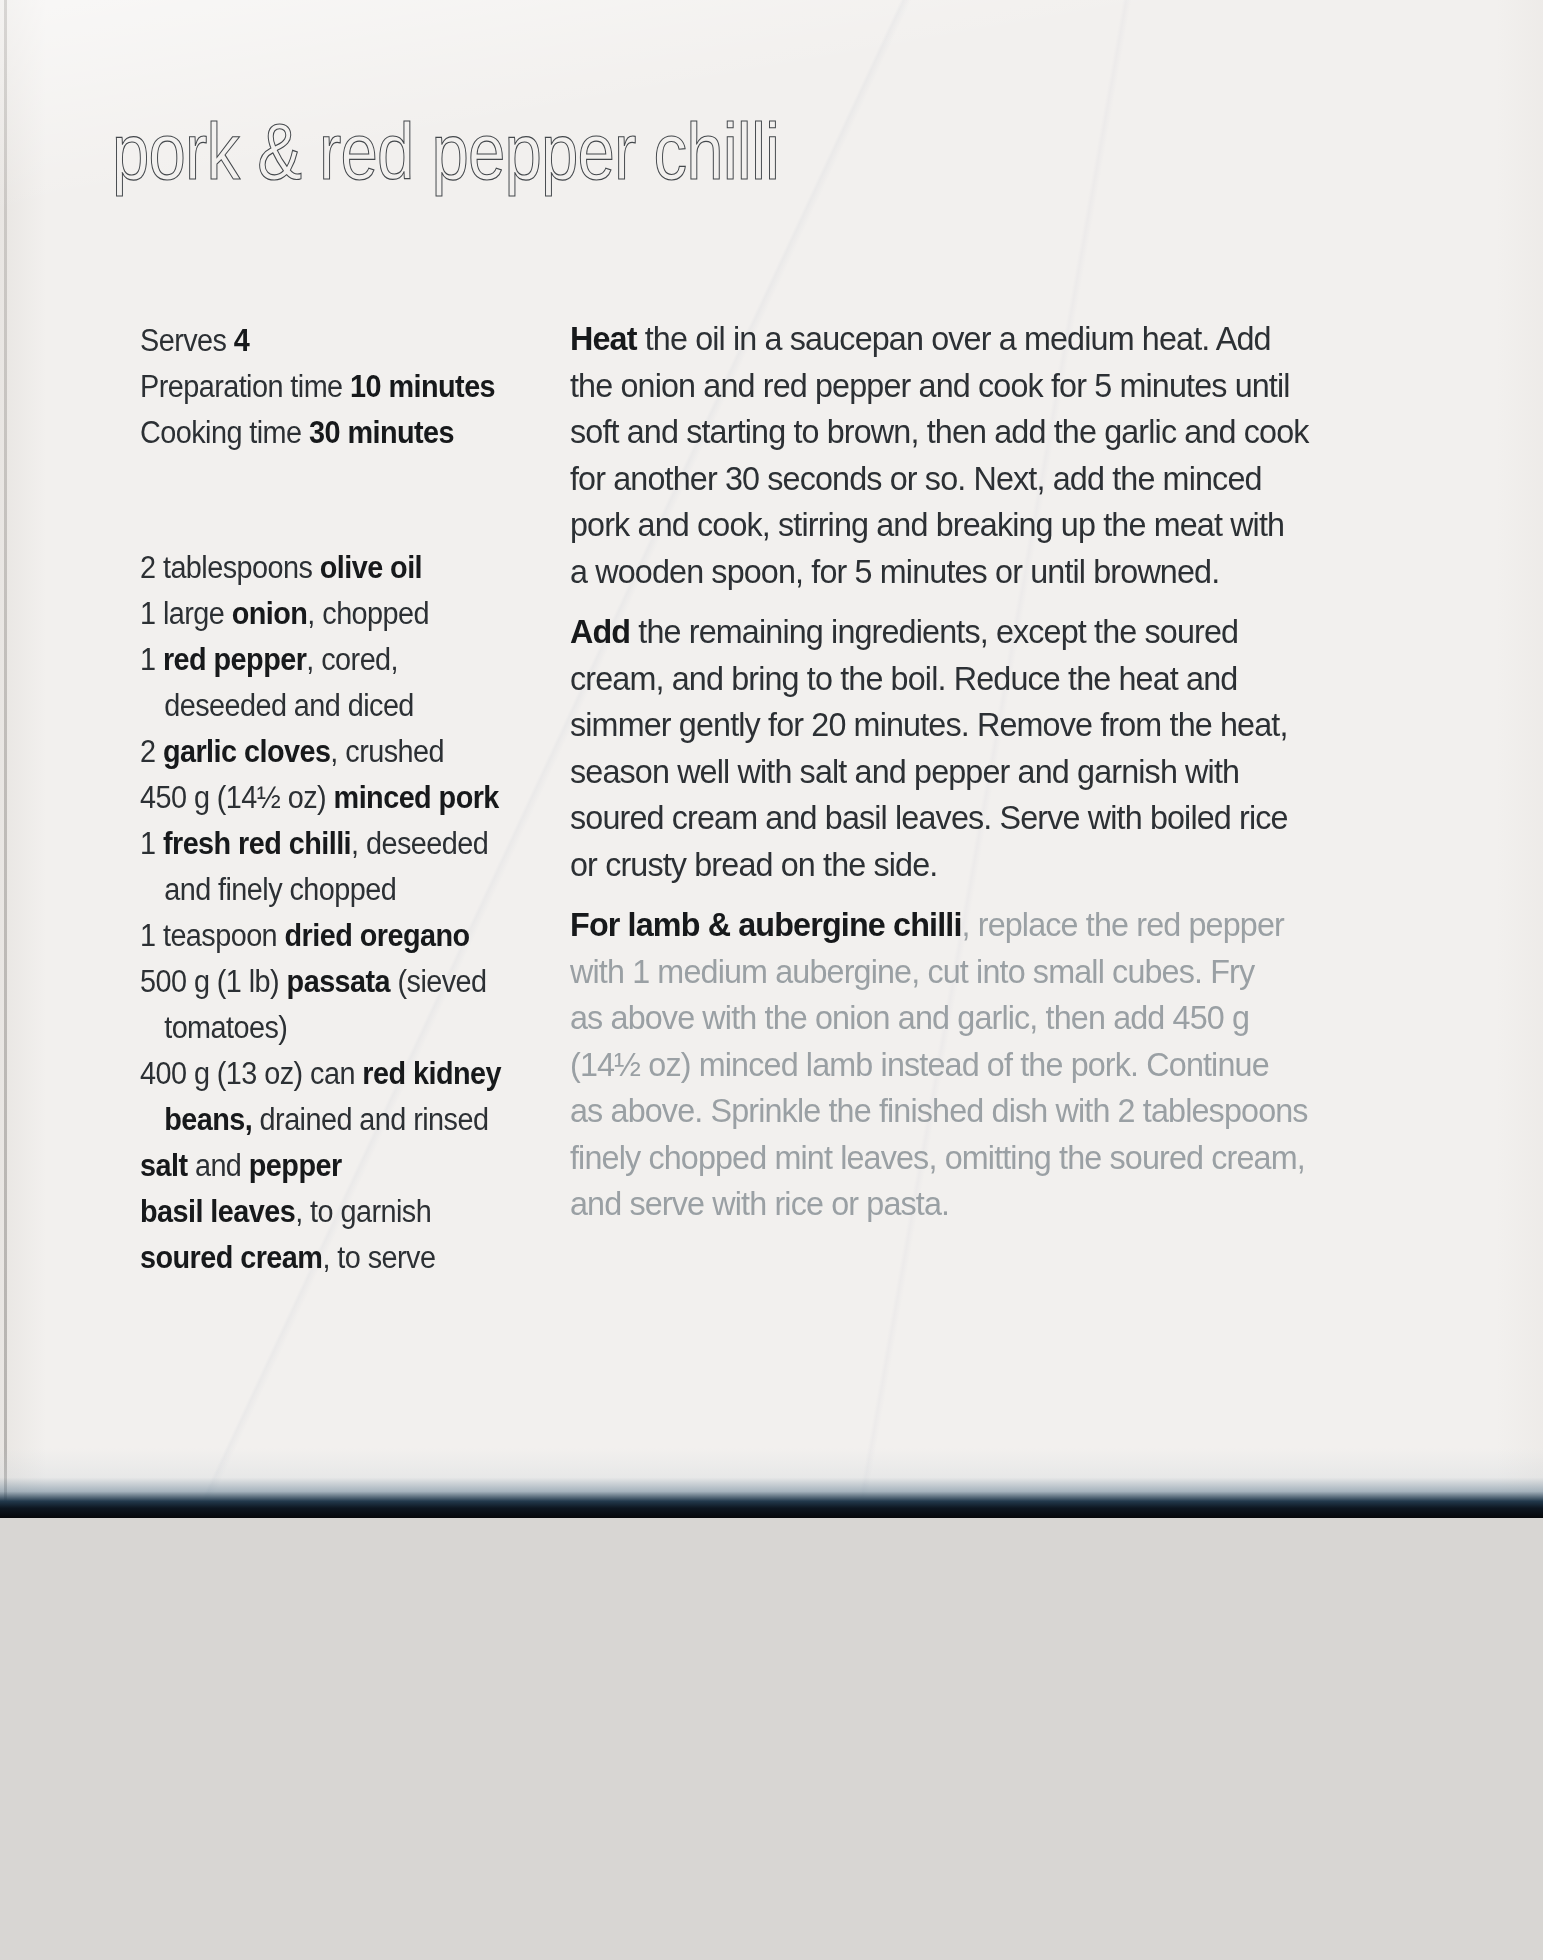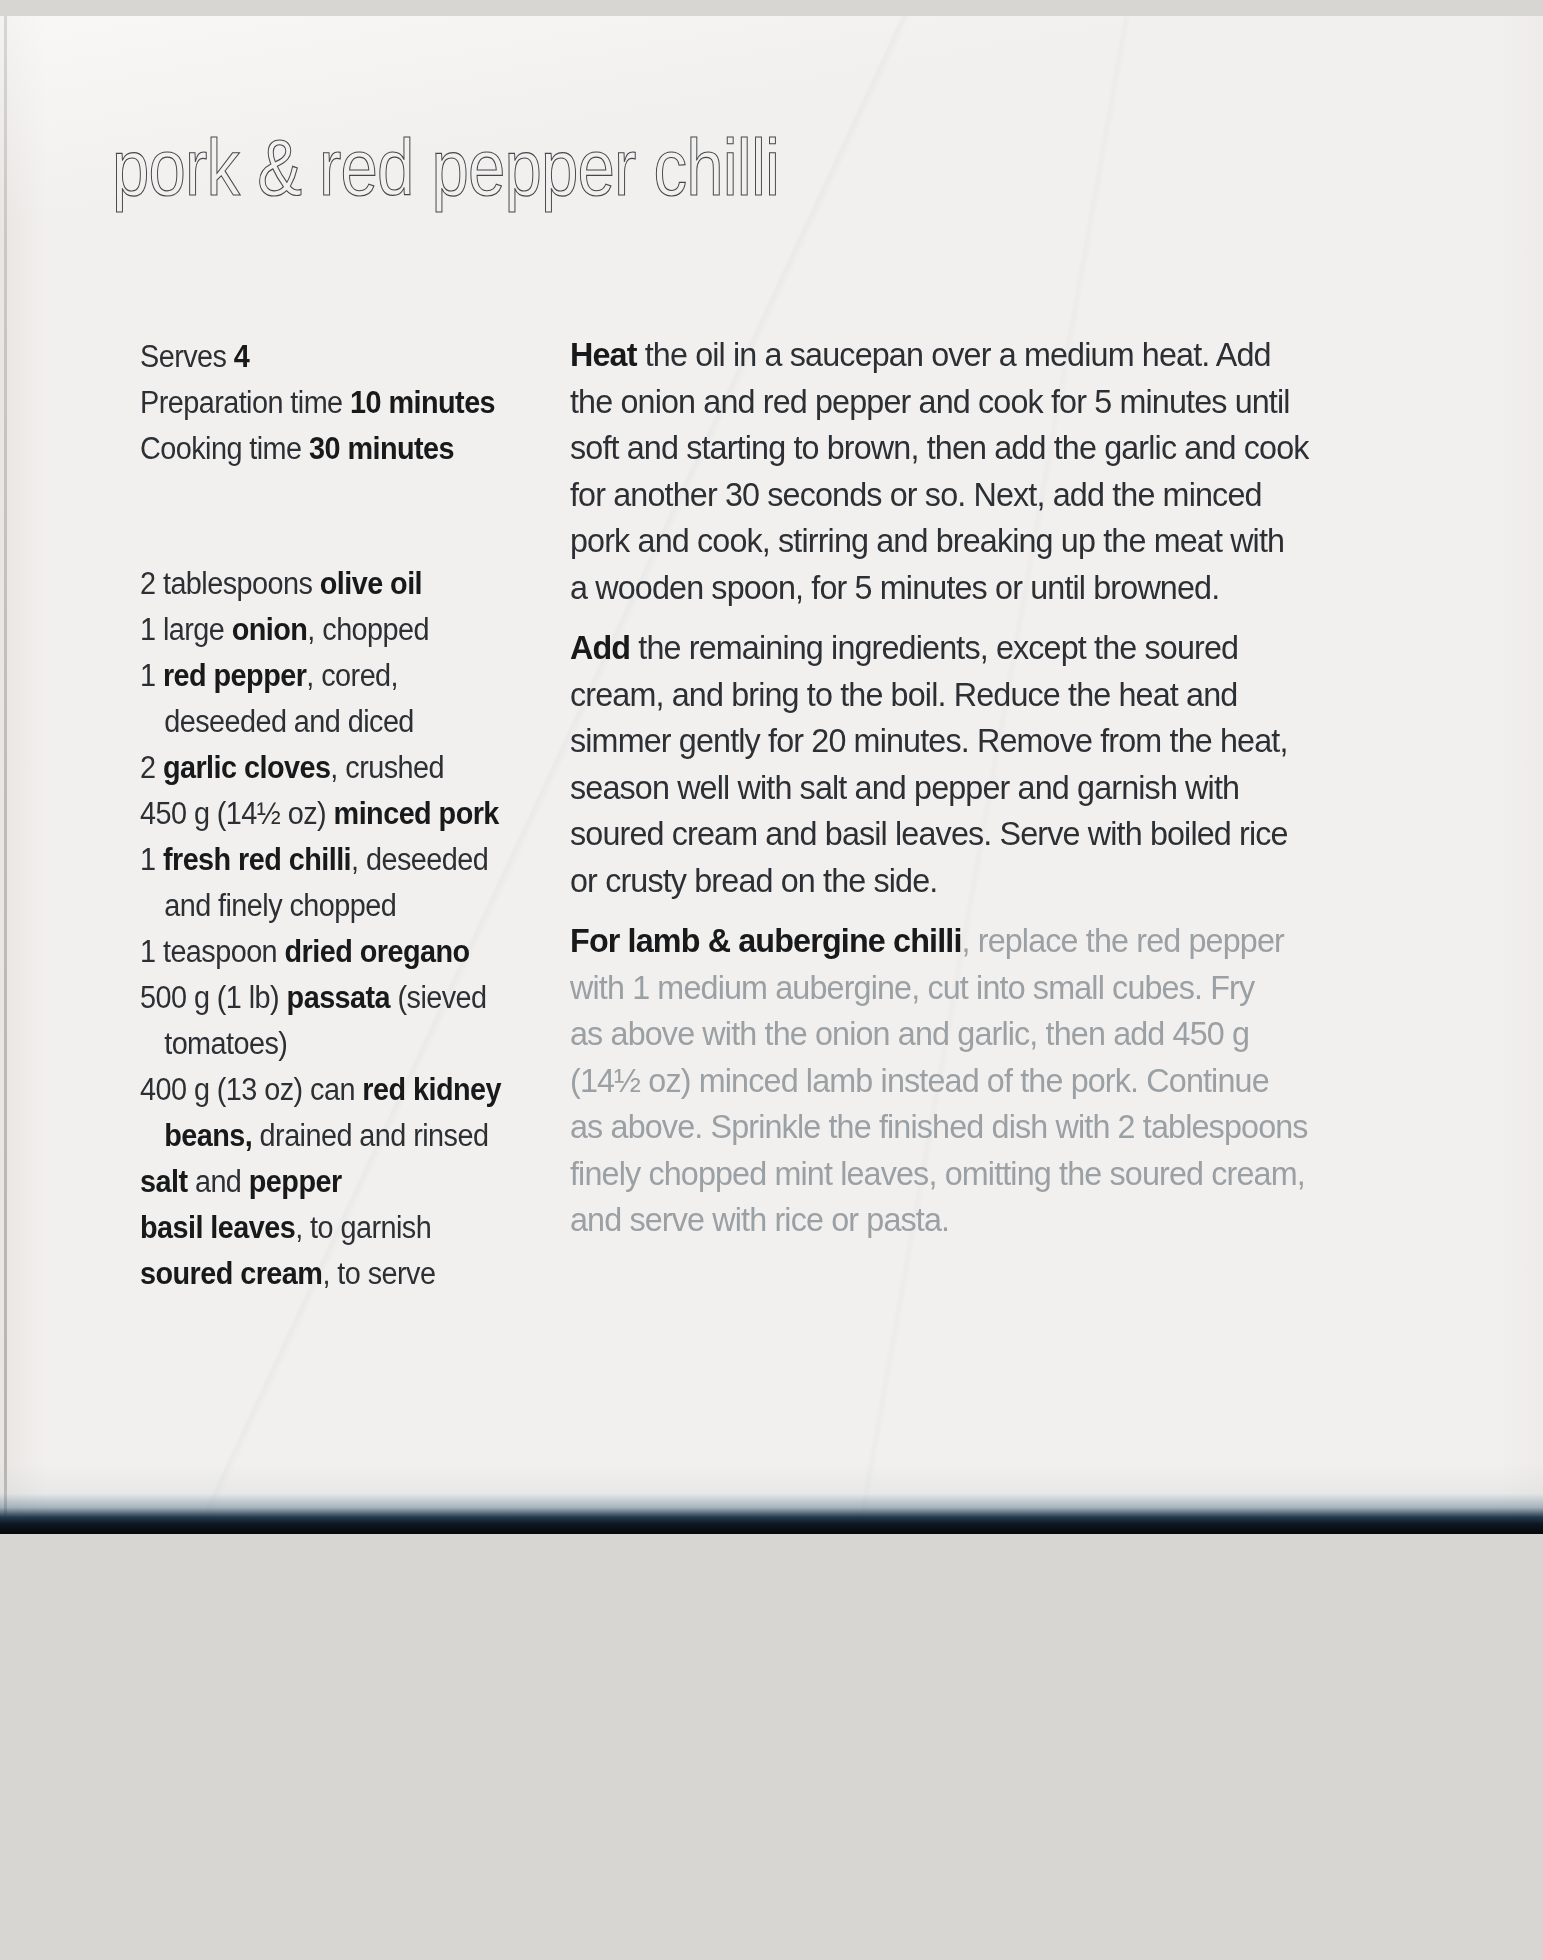--- a/index.html
+++ b/index.html
@@ -1,19 +1,19 @@
 <!DOCTYPE html>
 <html><head>
 <meta charset="utf-8">
 <style>
   html,body{margin:0;padding:0;background:#d8d6d3;}
   .page{
     position:relative;
     width:1543px;height:1518px;
-    margin:16px auto;
+    margin:0 auto;
     overflow:hidden;
     font-family:"Liberation Sans","DejaVu Sans",sans-serif;
     background-color:var(--paper,#f2f0ee);
     background-image:
       linear-gradient(115deg, transparent 40%, rgba(195,200,210,0.16) 40.15%, transparent 40.5%),
       linear-gradient(100deg, transparent 62%, rgba(200,200,212,0.13) 62.2%, transparent 62.5%),
       linear-gradient(170deg, rgba(255,255,255,0.5) 0%, transparent 12%),
       linear-gradient(to right, rgba(225,221,217,0.55) 0%, transparent 3%, transparent 97%, rgba(233,230,227,0.5) 100%);
   }
   .title{

